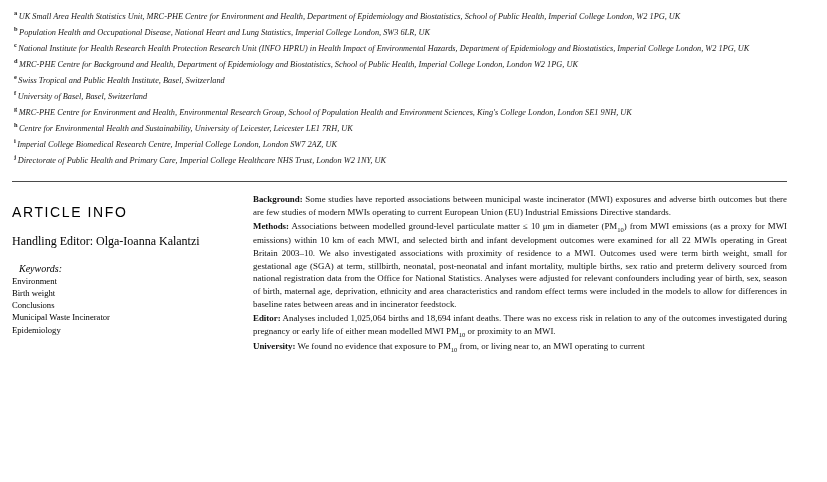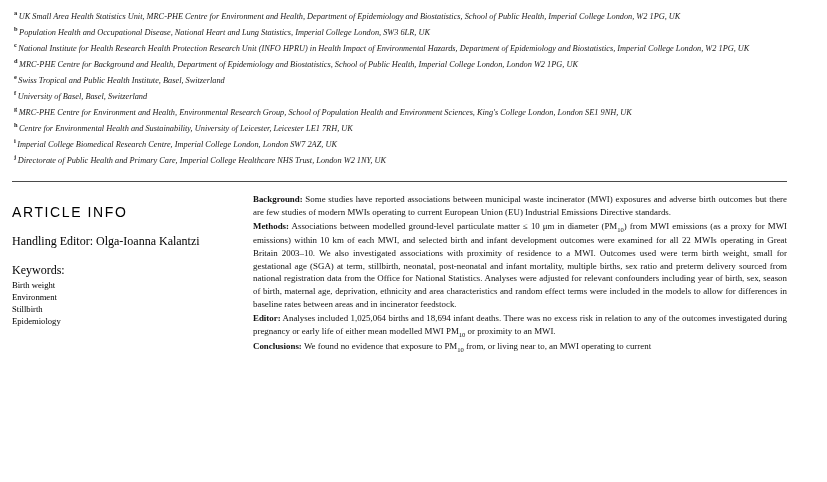--- a/index.html
+++ b/index.html
@@ -75,22 +75,23 @@
     margin: 11px 0 13px 0;
     font-weight: normal;
   }
 
   .meta-line {
     font-size: 12px;
     line-height: 1.4;
     margin: 0 0 13px 0;
   }
   .kw-title {
-    font-size: 12px;
-    margin: 0 0 1px 0;
+    font-size: 10px;
+    font-style: italic;
+    margin: 0 0 1px 7px;
   }
   .kw-list {
     list-style: none;
     margin: 0;
     padding: 0;
   }
   .kw-list li {
     font-size: 8.6px;
     line-height: 1.42;
   }
@@ -137,30 +138,31 @@
 
   <hr class="rule-top">
 
   <div class="columns">
 
     <div class="col-left">
       <h2 class="section-head">ARTICLE INFO</h2>
       <p class="meta-line">Handling Editor: Olga-Ioanna Kalantzi</p>
       <p class="kw-title">Keywords:</p>
       <ul class="kw-list">
+        <li>Environment</li>
         <li>Birth weight</li>
-        <li>Environment</li>
-        <li>Stillbirth</li>
+        <li>Conclusions</li>
+        <li>Municipal Waste Incinerator</li>
         <li>Epidemiology</li>
       </ul>
     </div>
 
     <div class="col-right">
       <div class="abstract-body">
         <p><span class="lead">Background:</span><span> Some studies have reported associations between municipal waste incinerator (MWI) exposures and adverse birth outcomes but there are few studies of modern MWIs operating to current European Union (EU) Industrial Emissions Directive standards.</span></p>
         <p><span class="lead">Methods:</span><span> Associations between modelled ground-level particulate matter ≤ 10 μm in diameter (PM<span class="sub">10</span>) from MWI emissions (as a proxy for MWI emissions) within 10 km of each MWI, and selected birth and infant development outcomes were examined for all 22 MWIs operating in Great Britain 2003–10. We also investigated associations with proximity of residence to a MWI. Outcomes used were term birth weight, small for gestational age (SGA) at term, stillbirth, neonatal, post-neonatal and infant mortality, multiple births, sex ratio and preterm delivery sourced from national registration data from the Office for National Statistics. Analyses were adjusted for relevant confounders including year of birth, sex, season of birth, maternal age, deprivation, ethnicity and area characteristics and random effect terms were included in the models to allow for differences in baseline rates between areas and in incinerator feedstock.</span></p>
         <p><span class="lead">Editor:</span><span> Analyses included 1,025,064 births and 18,694 infant deaths. There was no excess risk in relation to any of the outcomes investigated during pregnancy or early life of either mean modelled MWI PM<span class="sub">10</span> or proximity to an MWI.</span></p>
-        <p><span class="lead">Conclusions:</span><span> We found no evidence that exposure to PM<span class="sub">10</span> from, or living near to, an MWI operating to current</span></p>
+        <p><span class="lead">University:</span><span> We found no evidence that exposure to PM<span class="sub">10</span> from, or living near to, an MWI operating to current</span></p>
       </div>
     </div>
 
   </div>
 </div>
 
 </body></html>

